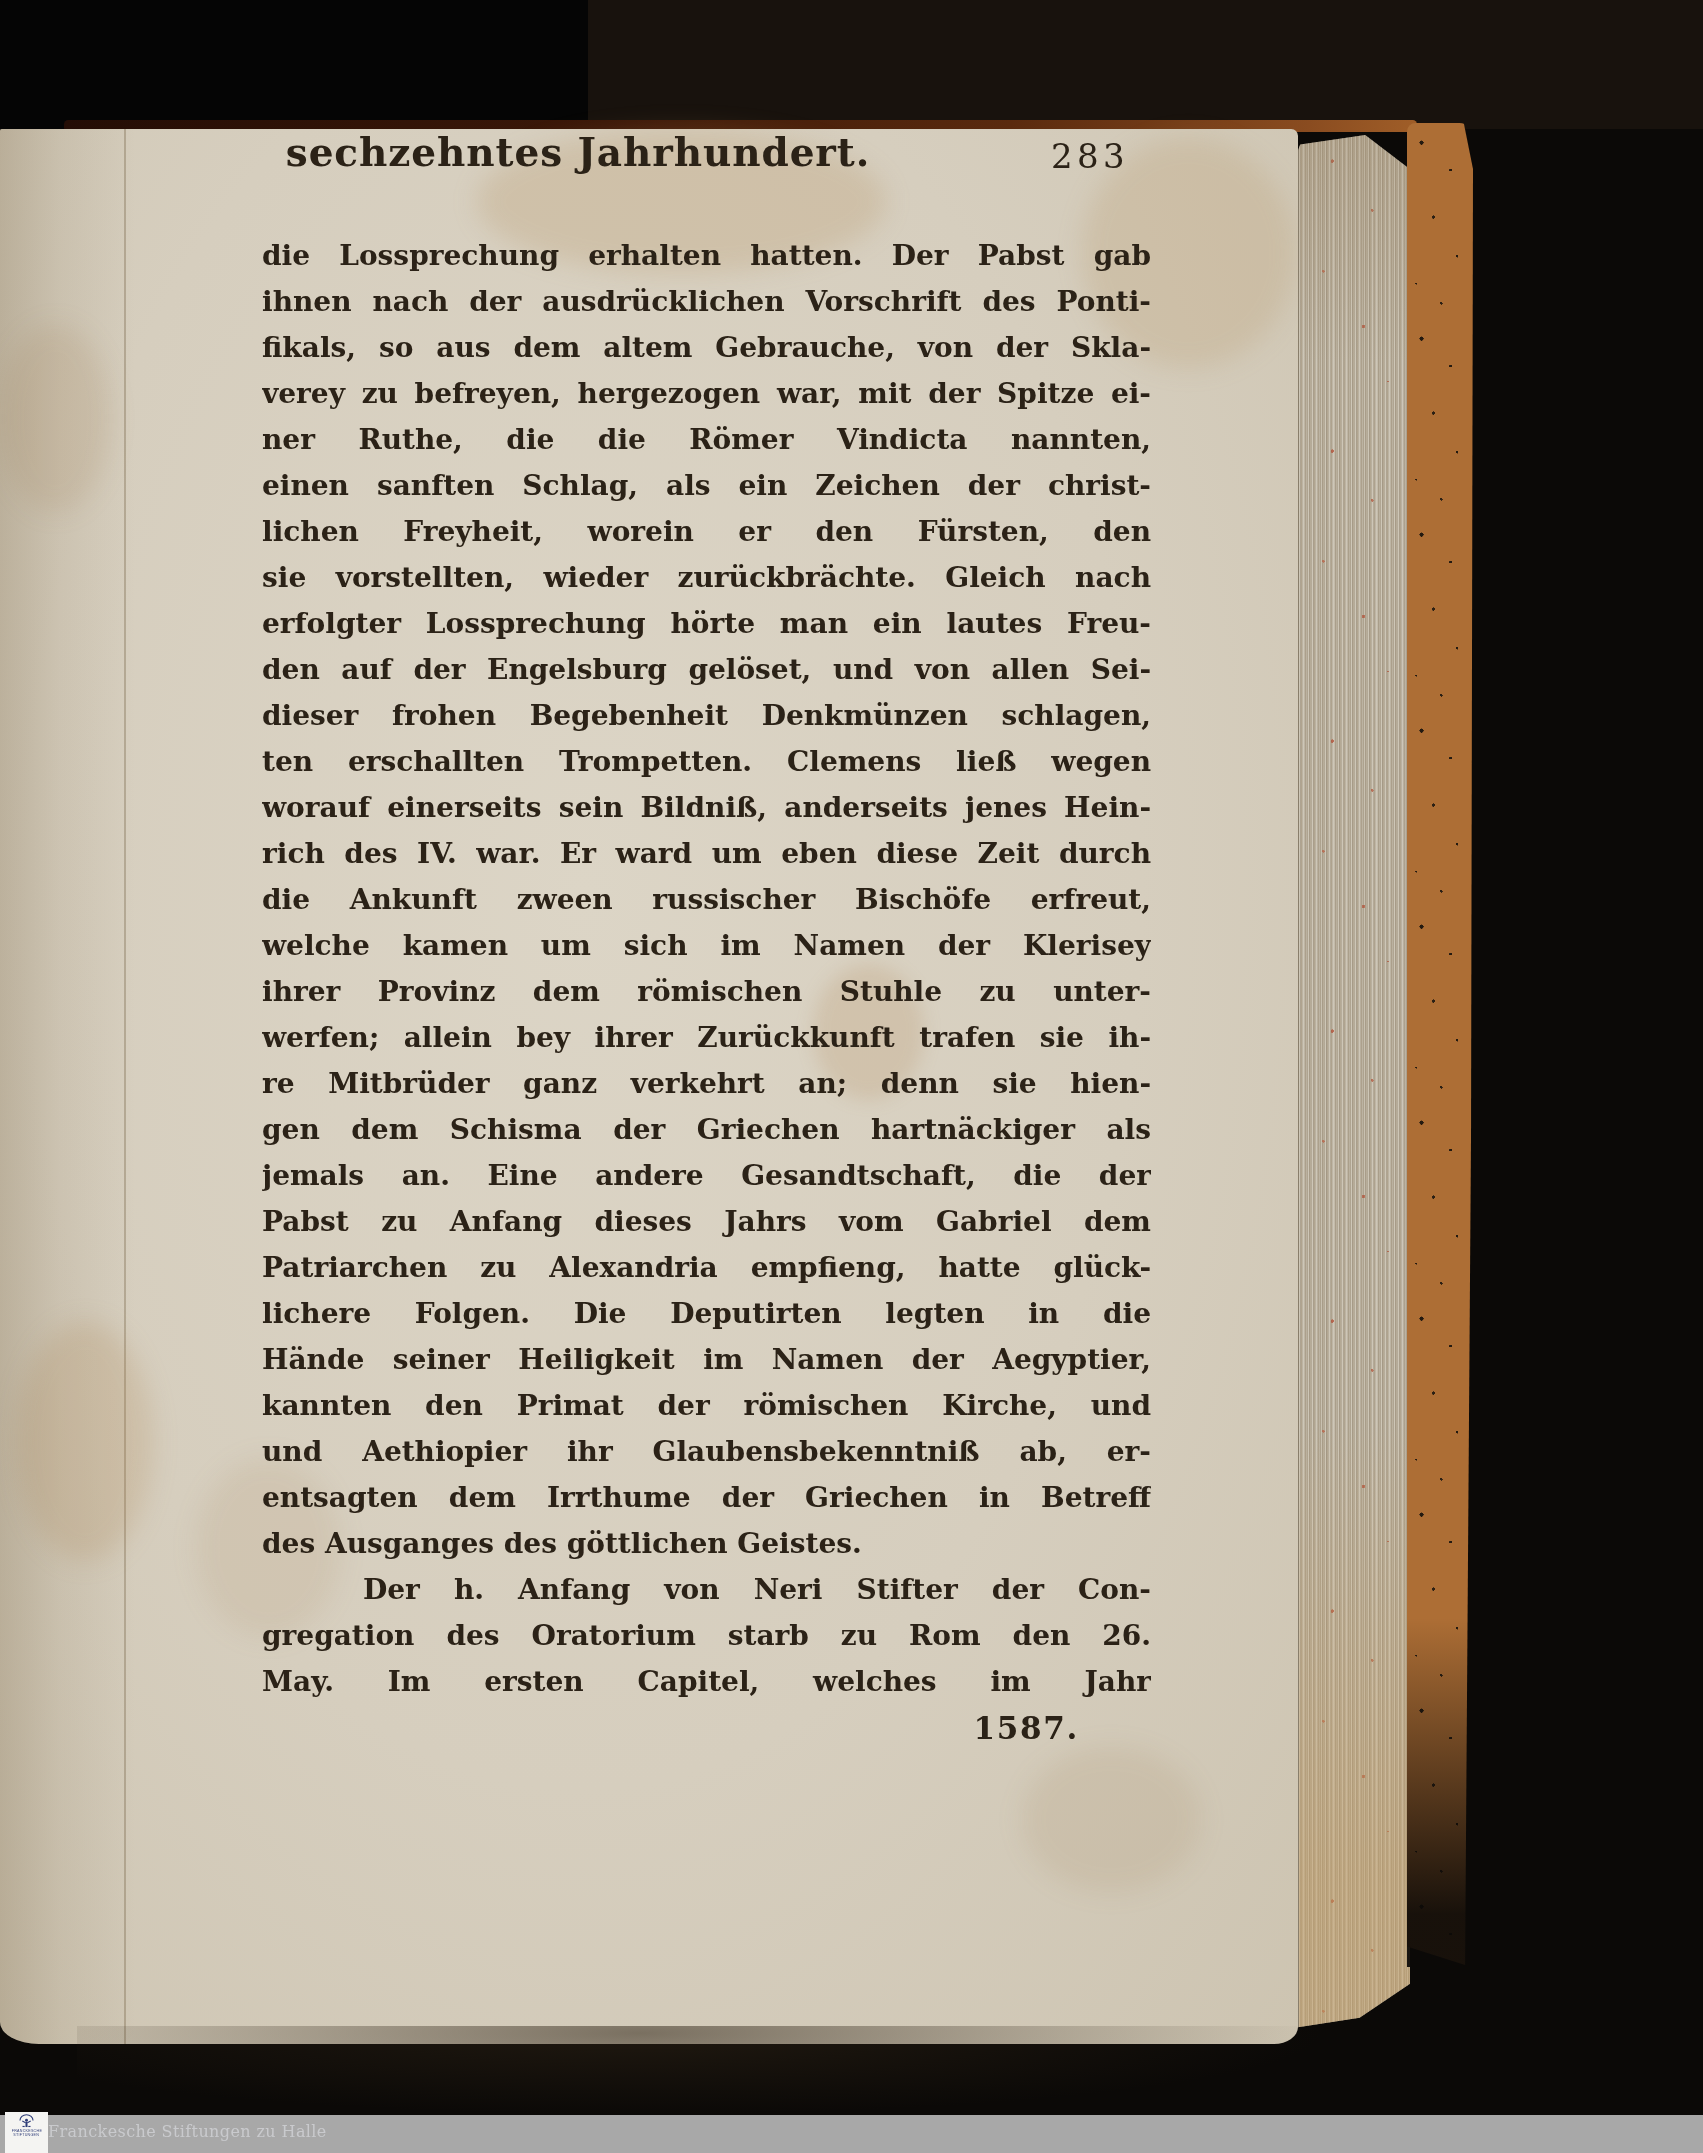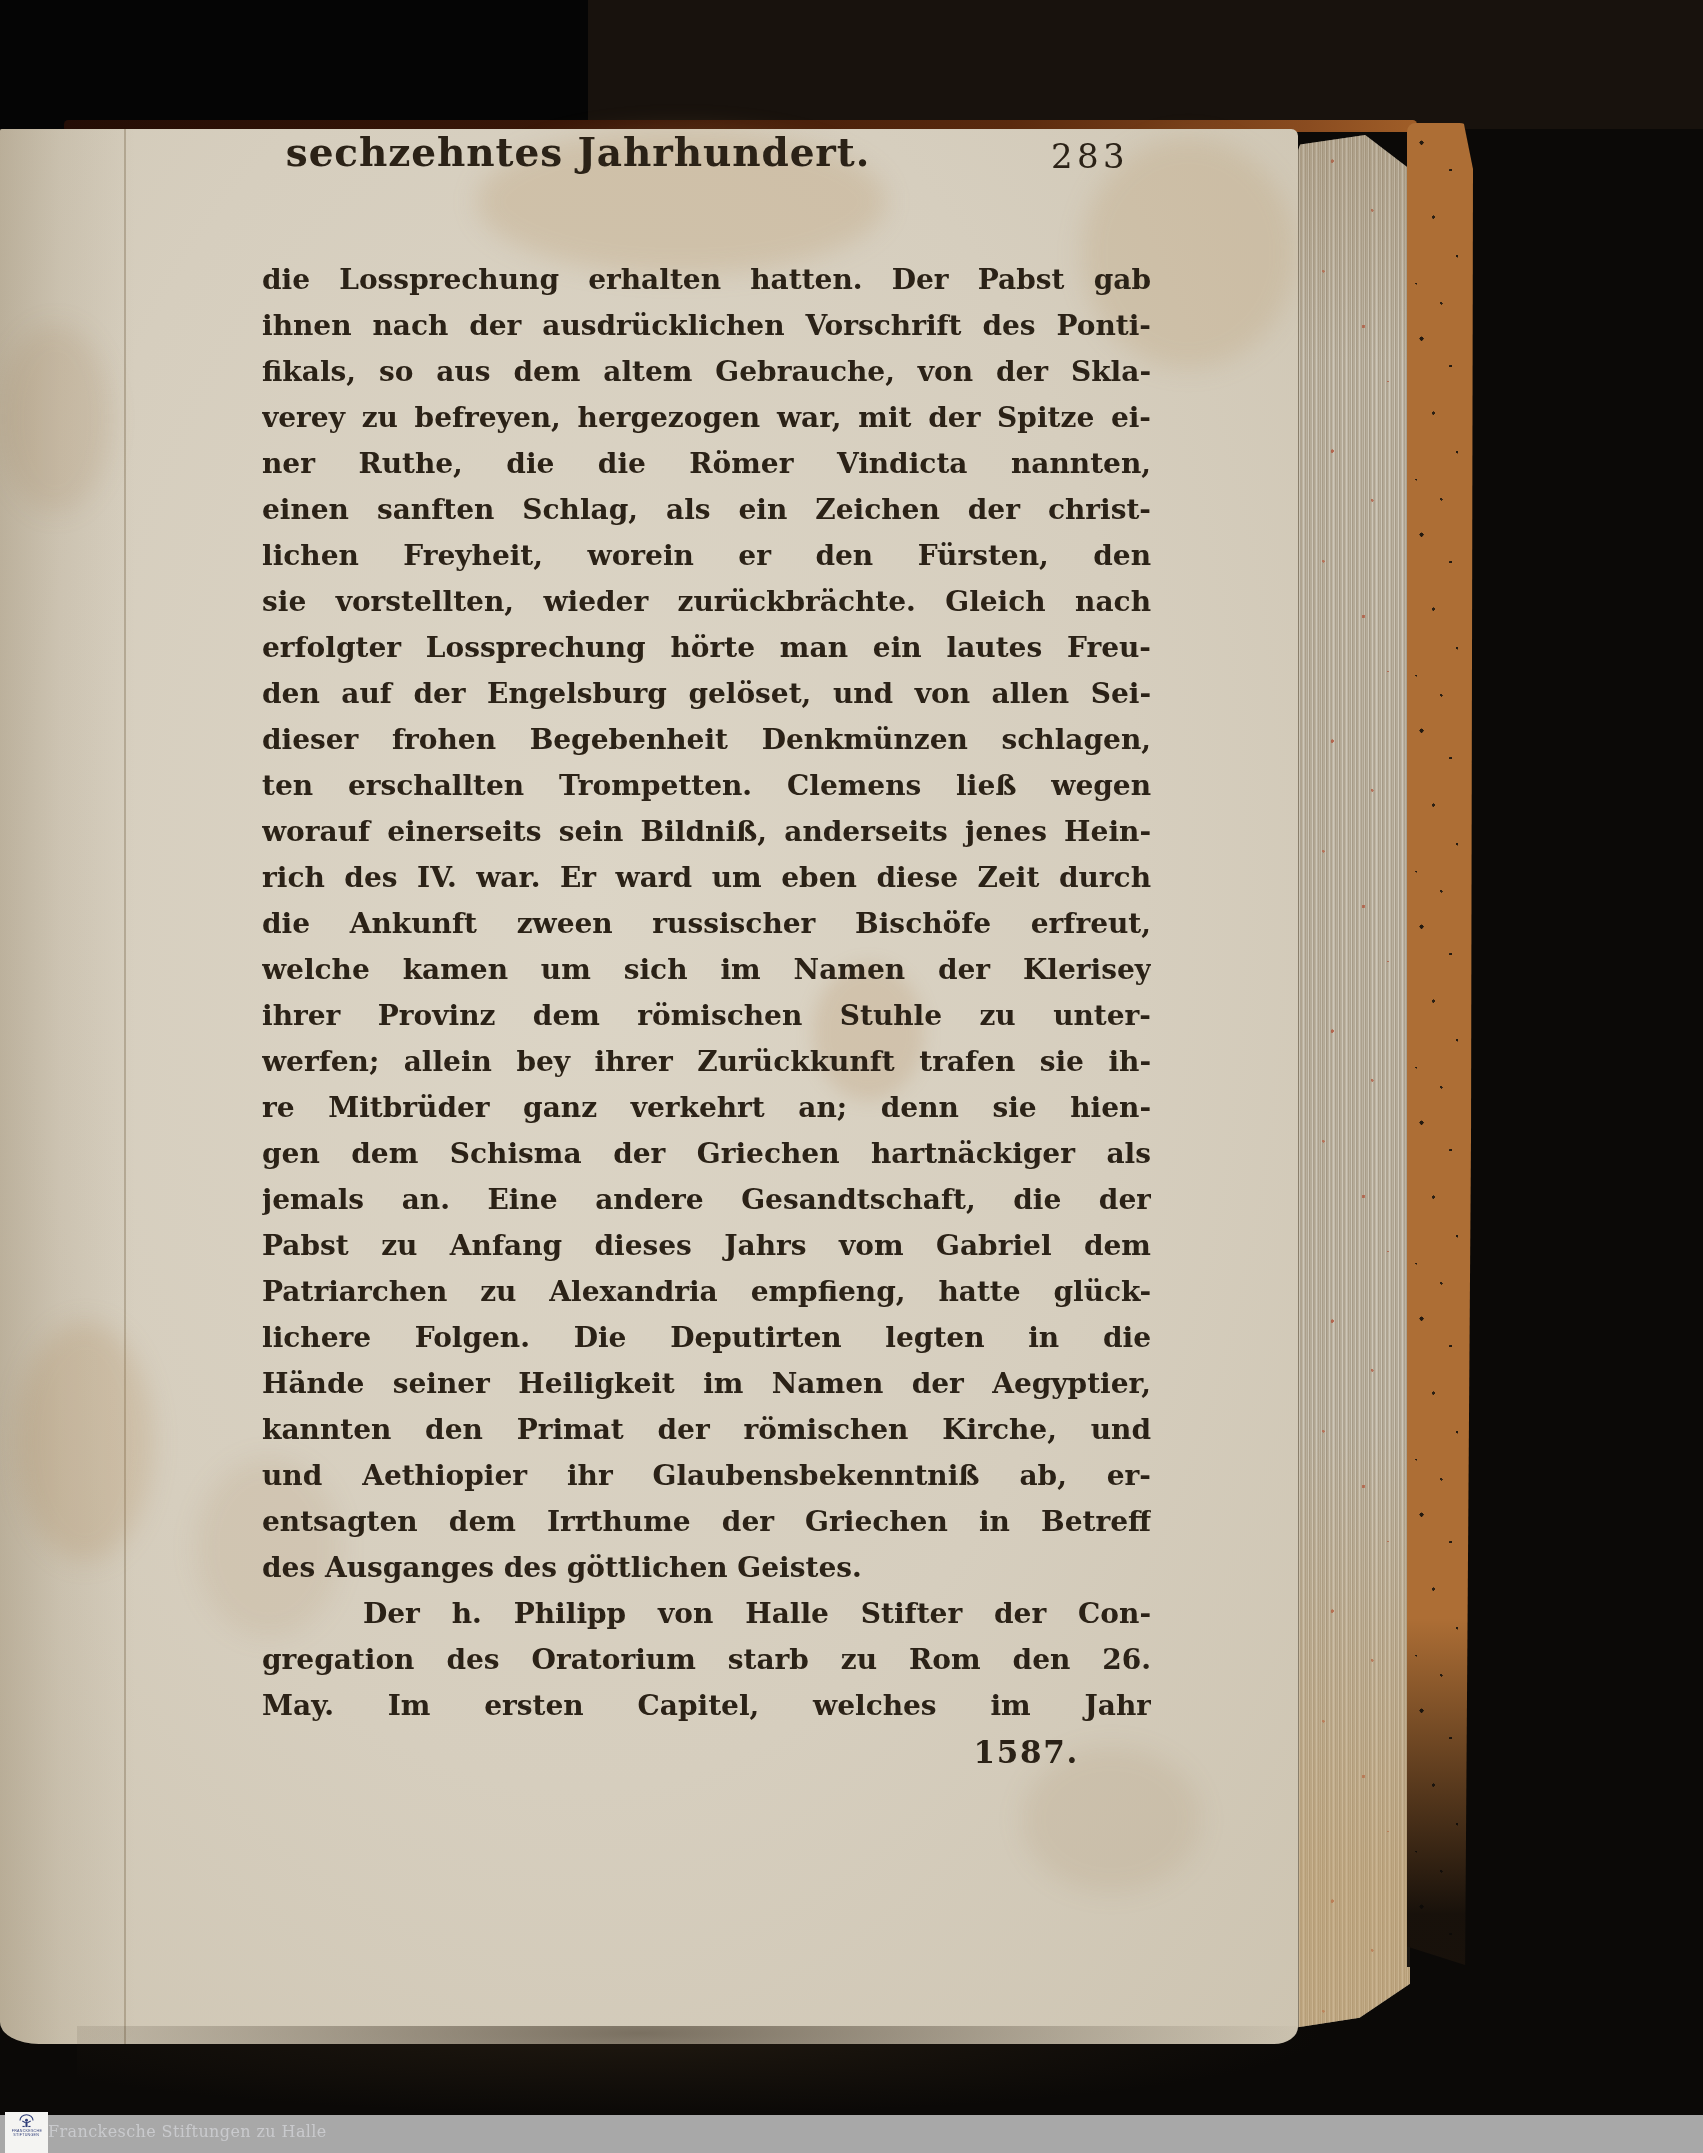--- a/index.html
+++ b/index.html
@@ -33,21 +33,21 @@
   .stain.g{left:1022px;top:1618px;width:179px;height:145px;background:rgba(150,110,60,.10);}
 
   
   .page-header-title{position:absolute;left:0;top:129px;width:1156px;text-align:center;
     font-size:39px;font-weight:bold;letter-spacing:0.9px;color:#2b2217;}
   .page-number{position:absolute;left:1005px;top:136px;width:170px;text-align:center;
     font-size:34px;font-weight:normal;letter-spacing:4.3px;color:#2b2217;}
 
   
   .text-block{position:absolute;left:262px;top:233px;width:889px;color:#2b2217;
-    font-size:28px;font-weight:600;margin-top:24px;}
+    font-size:28px;font-weight:600;}
   .line{height:46px;line-height:46px;text-align:justify;text-align-last:justify;
     overflow:hidden;white-space:nowrap;white-space:normal;}
   .line.noj{text-align-last:left;}
   .line.indent{text-indent:101px;}
   .footer-year{height:46px;line-height:46px;text-align:right;padding-right:72px;
     font-size:31px;letter-spacing:1.7px;}
 
   
   .fore-edge{position:absolute;left:1298px;top:135px;width:111px;height:1898px;
     border-left:1.7px solid rgba(60,45,30,.35);
@@ -142,21 +142,21 @@
       <div class="line">gen dem Schisma der Griechen hartnäckiger als</div>
       <div class="line">jemals an.  Eine andere Gesandtschaft, die der</div>
       <div class="line">Pabst zu Anfang dieses Jahrs vom Gabriel dem</div>
       <div class="line">Patriarchen zu Alexandria empfieng, hatte glück-</div>
       <div class="line">lichere Folgen.  Die Deputirten legten in die</div>
       <div class="line">Hände seiner Heiligkeit im Namen der Aegyptier,</div>
       <div class="line">kannten den Primat der römischen Kirche, und</div>
       <div class="line">und Aethiopier ihr Glaubensbekenntniß ab, er-</div>
       <div class="line">entsagten dem Irrthume der Griechen in Betreff</div>
       <div class="line noj">des Ausganges des göttlichen Geistes.</div>
-      <div class="line indent">Der h. Philipp von Halle Stifter der Con-</div>
+      <div class="line indent">Der h. Anfang von Neri Stifter der Con-</div>
       <div class="line">gregation des Oratorium starb zu Rom den 26.</div>
       <div class="line">May.  Im ersten Capitel, welches im Jahr</div>
       <div class="footer-year">1587.</div>
     </div>
 
   <div class="fore-edge"></div>
   <div class="cover-edge"></div>
   <div class="cover-fade"></div>
   <div class="bottom-shadow"></div>
 

